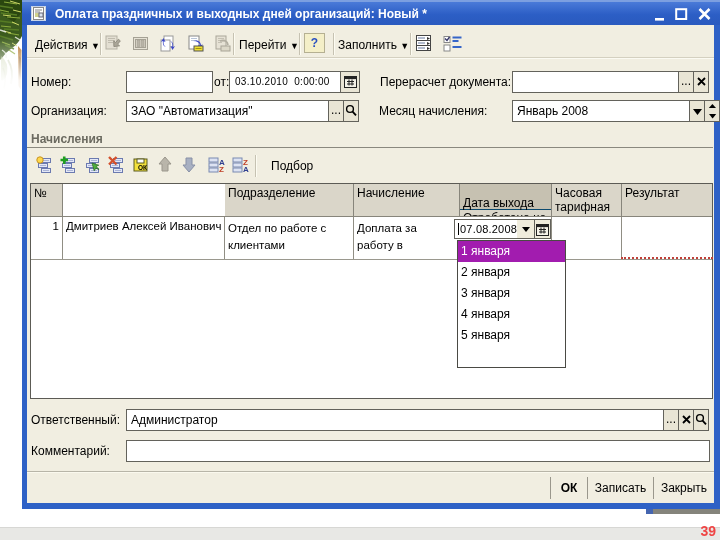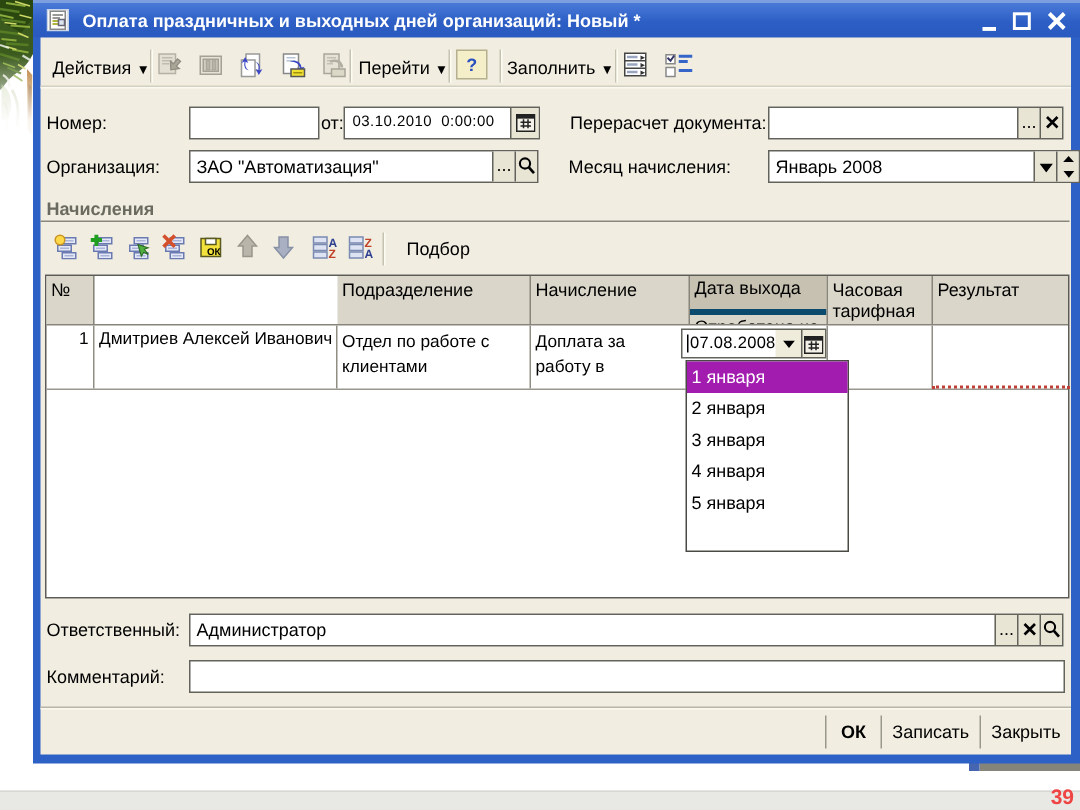--- a/index.html
+++ b/index.html
@@ -289,21 +289,21 @@
   <div class="abs" style="left:228px;top:130px;width:1px;height:22px;background:#c6c2b2"></div>
       <div class="abs" style="left:229px;top:130px;width:1px;height:22px;background:#fdfcf2"></div>
       <div class="tb-btn" style="left:244px;top:134px">Подбор</div>
 
   <div id="tbl">
 
     <div class="hc" style="left:0;width:32px">№</div>
     <div class="hc" style="left:194px;width:129px">Подразделение</div>
     <div class="hc" style="left:323px;width:106px">Начисление</div>
     <div class="hc" style="left:429px;width:92px;padding:0">
-      <div style="background:#c6c1b1;border-bottom:4px solid #0c4a6e;height:26px;padding:1px 3px">Дата выхода</div>
+      <div style="background:#c6c1b1;border-bottom:1px solid #0c4a6e;height:26px;padding:12px 3px">Дата выхода</div>
       <div style="height:29px;padding:1px 3px;white-space:nowrap;font-size:12px">Отработано ча...</div>
     </div>
     <div class="hc" style="left:521px;width:70px">Часовая тарифная</div>
     <div class="hc" style="left:591px;width:90px;border-right:none">Результат</div>
     <div class="abs" style="left:0;top:32px;width:681px;height:1px;background:#87857b"></div>
 
     <div class="abs" style="left:0;top:33px;width:681px;height:42px;font-size:11.5px">
       <div class="abs" style="left:31px;top:0;bottom:0;width:1px;background:#908e84"></div>
       <div class="abs" style="left:193px;top:0;bottom:0;width:1px;background:#908e84"></div>
       <div class="abs" style="left:322px;top:0;bottom:0;width:1px;background:#908e84"></div>

